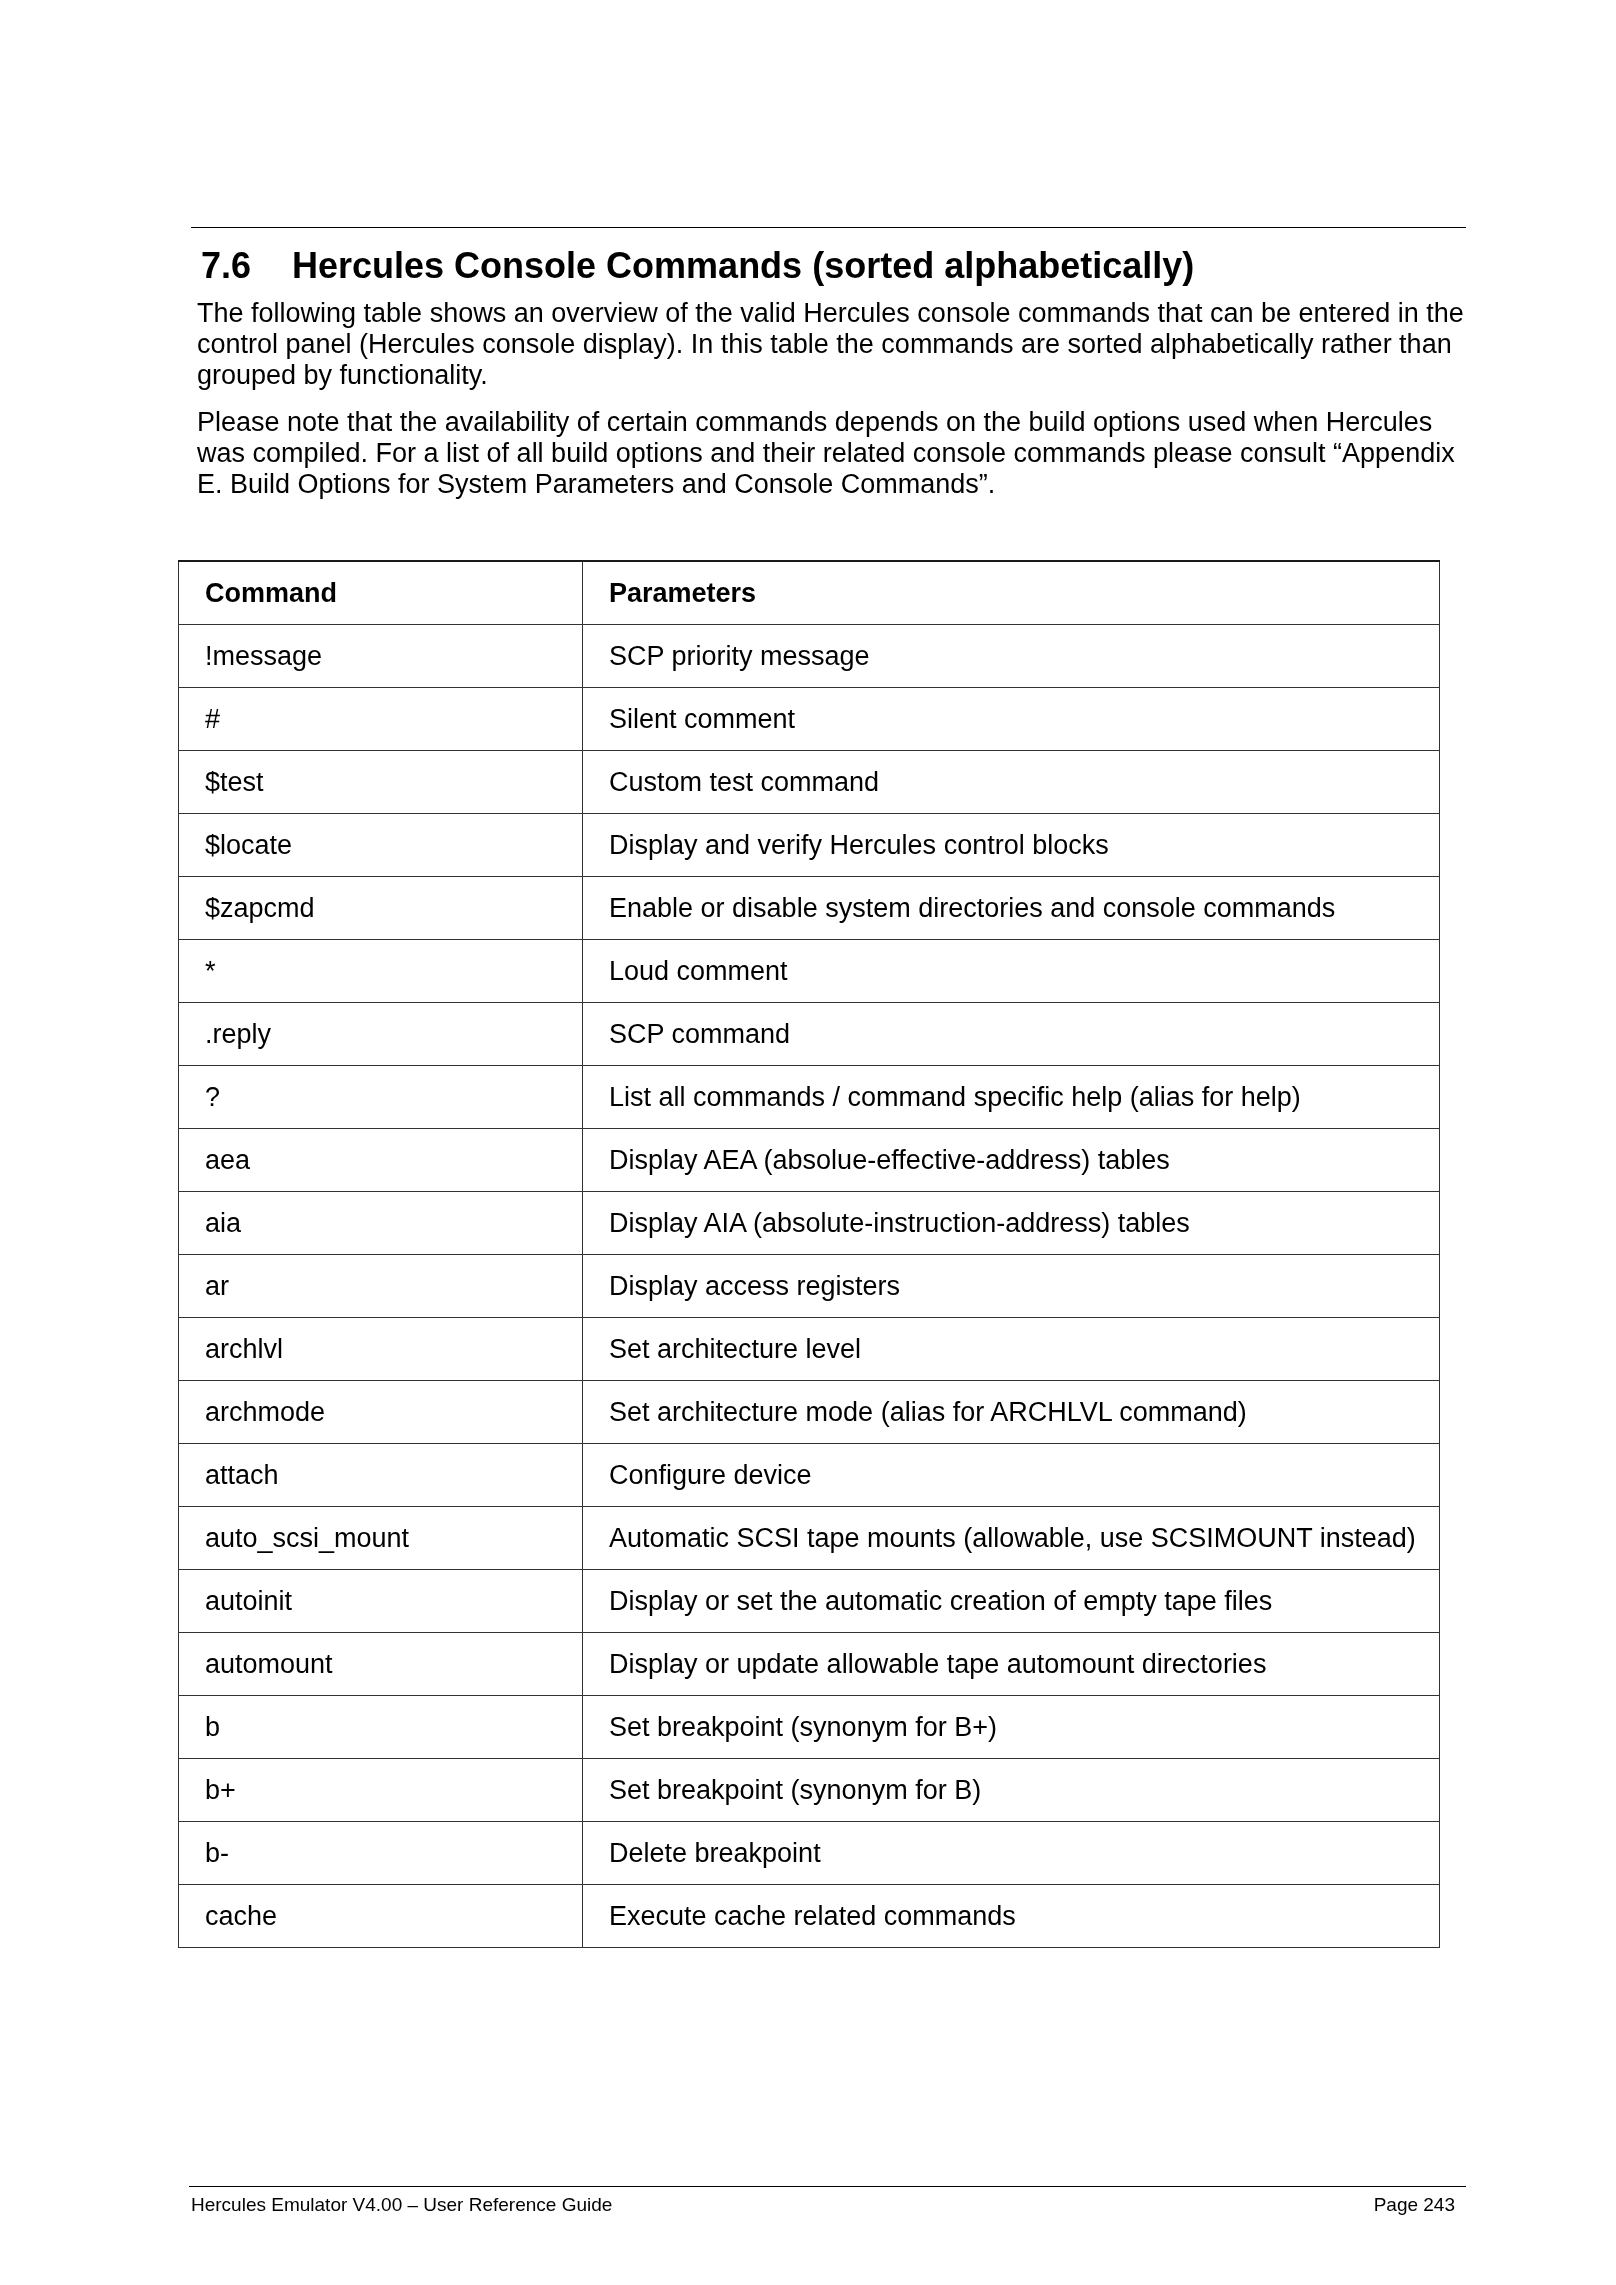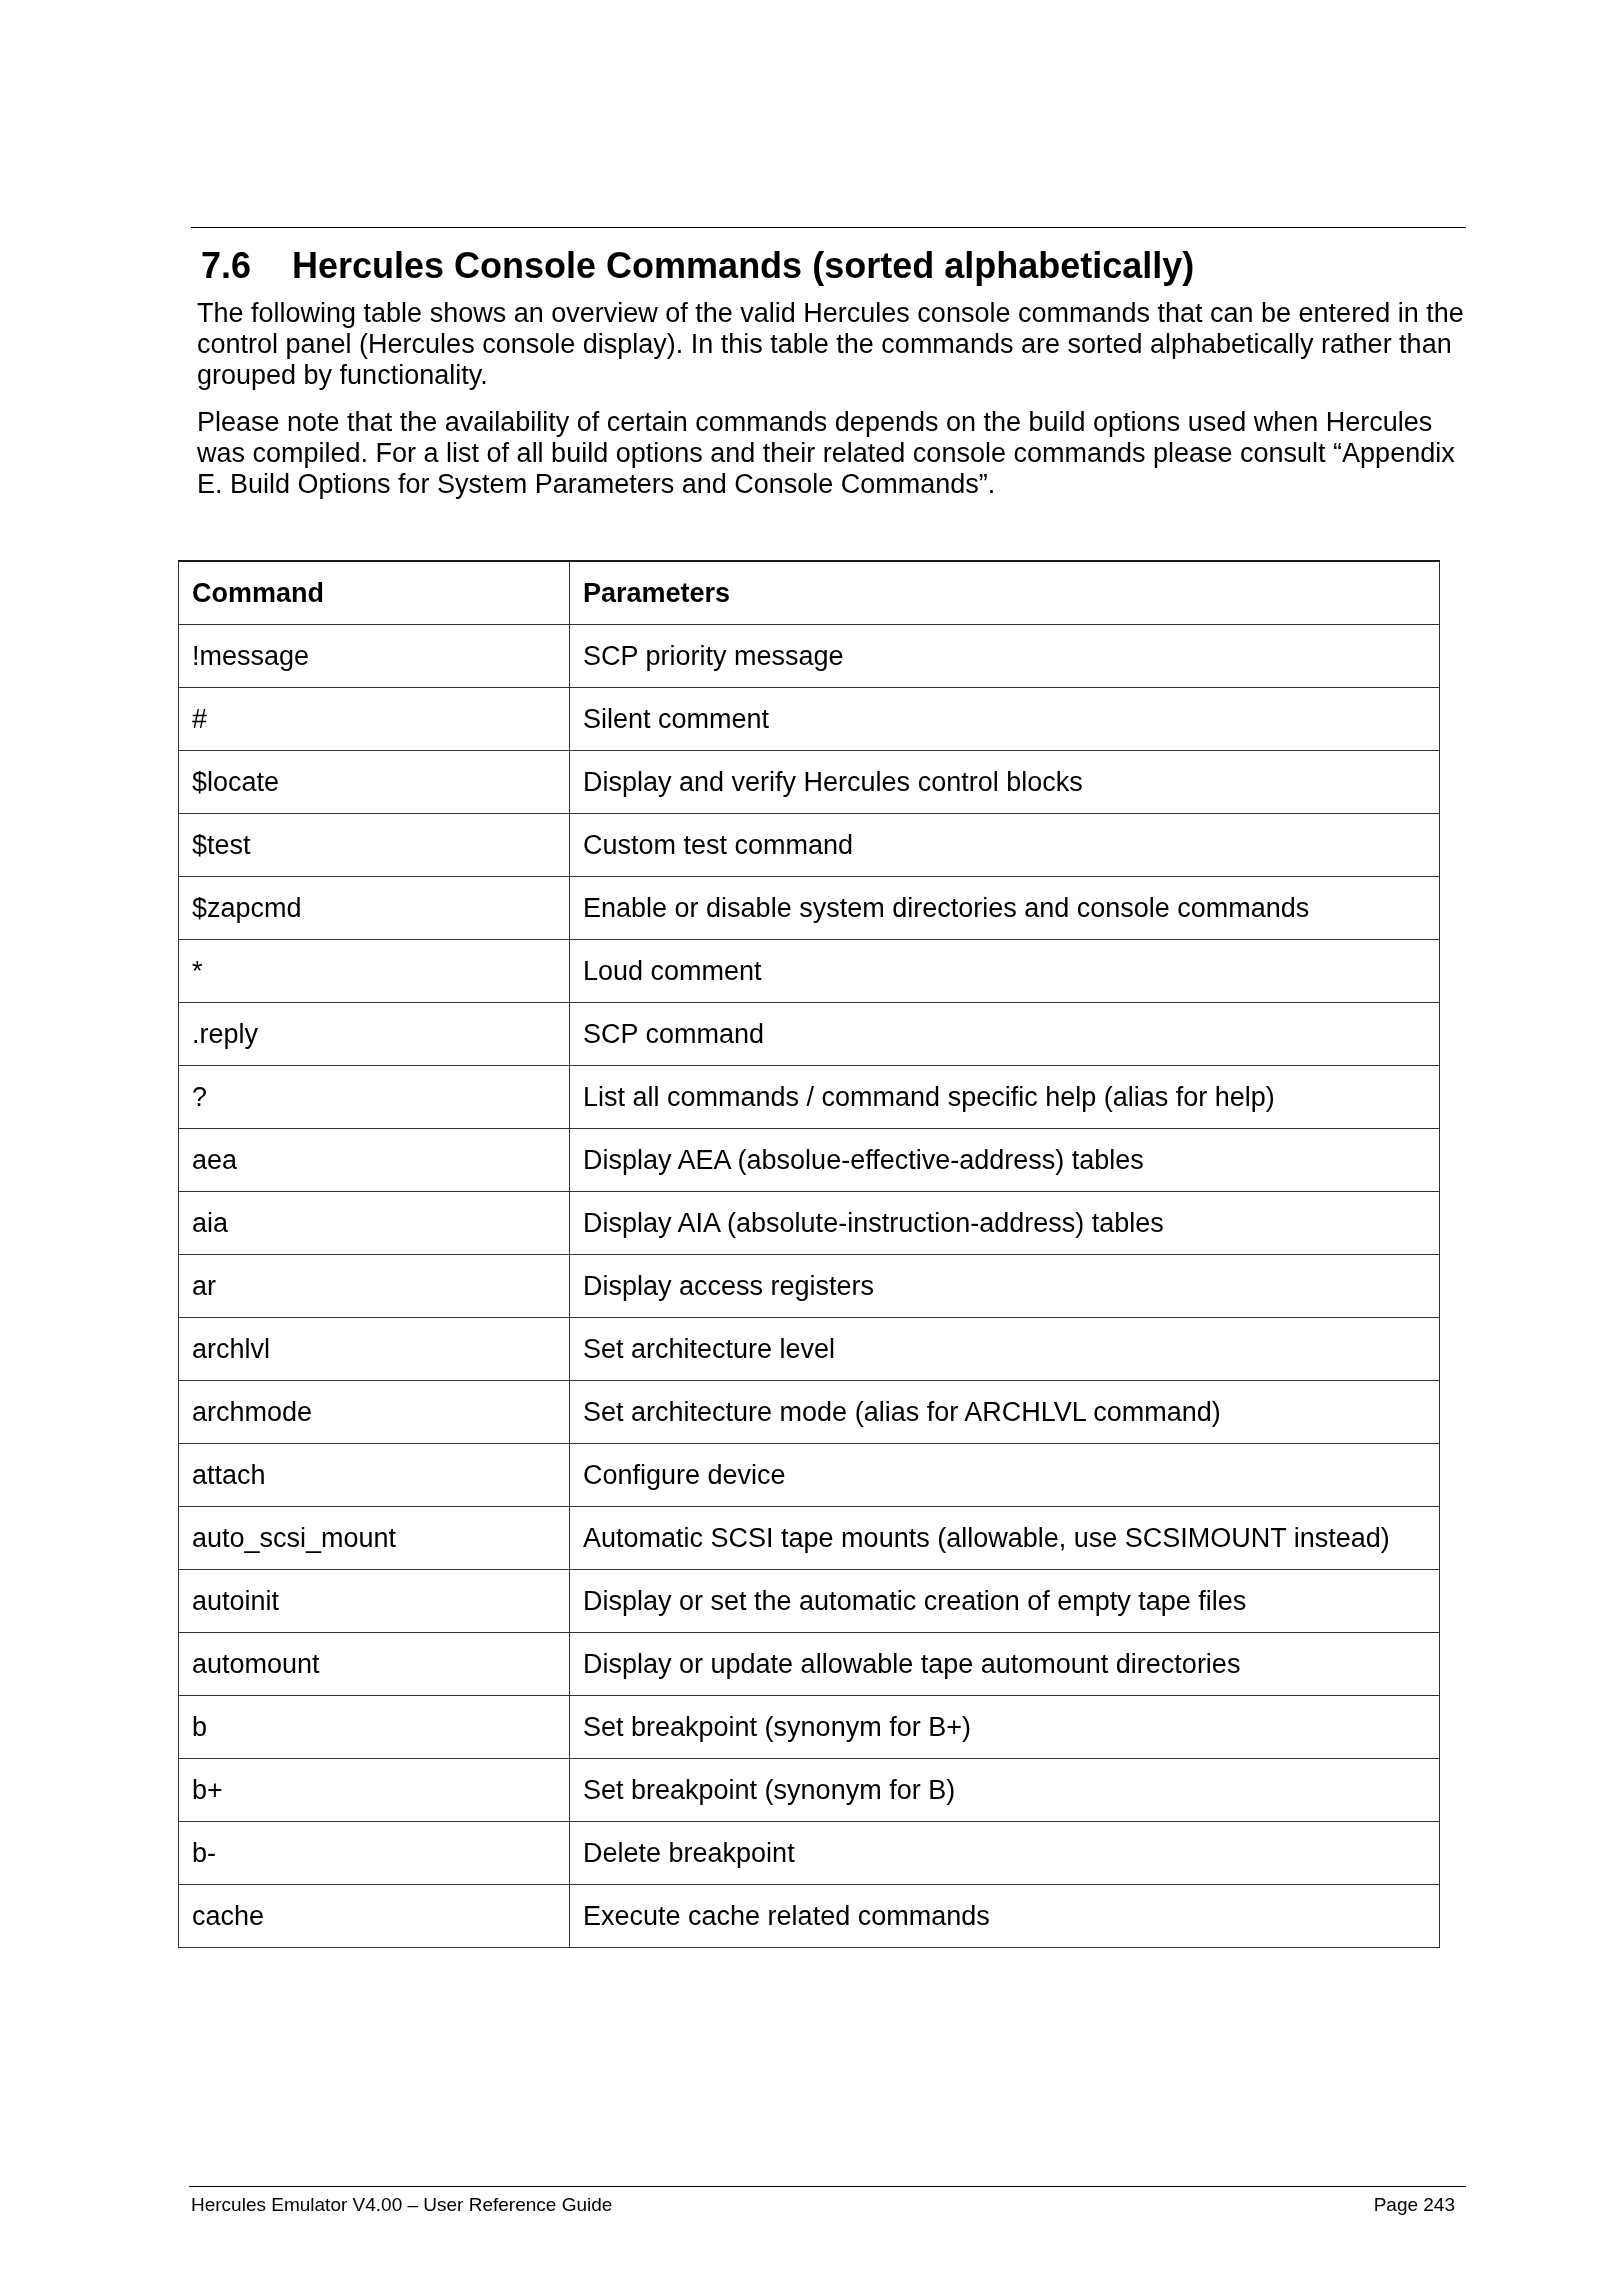--- a/index.html
+++ b/index.html
@@ -21,21 +21,21 @@
     font-size: 27px; line-height: 31px;
   }
   .p1 { top: 292px; }
   .p2 { top: 401px; }
   table.cmd-table {
     position: absolute; left: 178px; top: 560px; width: 1262px;
     border-collapse: collapse;
     border-top: 2.8px solid #1a1a1a;
   }
   table.cmd-table td, table.cmd-table th {
-    border: 1.9px solid #333333; height: 62px; padding: 0 0 0 13px;
+    border: 1.9px solid #333333; height: 62px; padding: 0 0 0 26px;
     font-size: 27px; text-align: left; vertical-align: middle;
   }
   table.cmd-table th { font-weight: bold; }
   table.cmd-table td { font-weight: normal; border-radius: 14px; }
   table.cmd-table .c1 { width: 377px; }
   .bottom-rule {
     position: absolute; left: 189px; top: 2186px; width: 1277px; height: 0;
     border-top: 1.9px solid #000000;
   }
   .footer-left {
@@ -67,26 +67,26 @@
   <tbody>
     <tr>
         <td class="c1">!message</td>
         <td>SCP priority message</td>
       </tr>
     <tr>
         <td class="c1">#</td>
         <td>Silent comment</td>
       </tr>
     <tr>
+        <td class="c1">$test</td>
+        <td>Custom test command</td>
+      </tr>
+    <tr>
         <td class="c1">$locate</td>
         <td>Display and verify Hercules control blocks</td>
-      </tr>
-    <tr>
-        <td class="c1">$test</td>
-        <td>Custom test command</td>
       </tr>
     <tr>
         <td class="c1">$zapcmd</td>
         <td>Enable or disable system directories and console commands</td>
       </tr>
     <tr>
         <td class="c1">*</td>
         <td>Loud comment</td>
       </tr>
     <tr>

